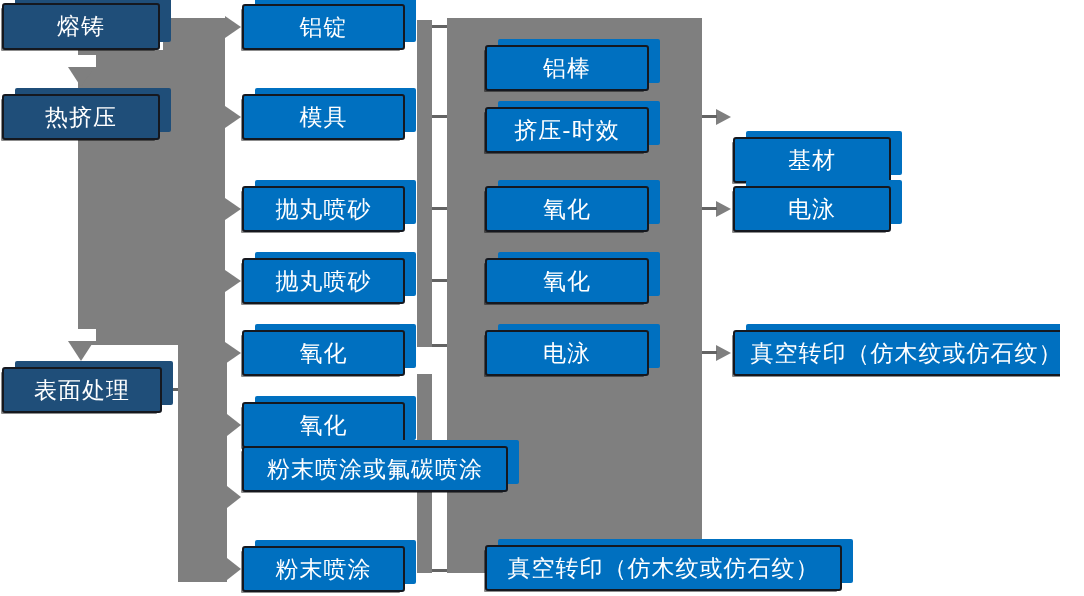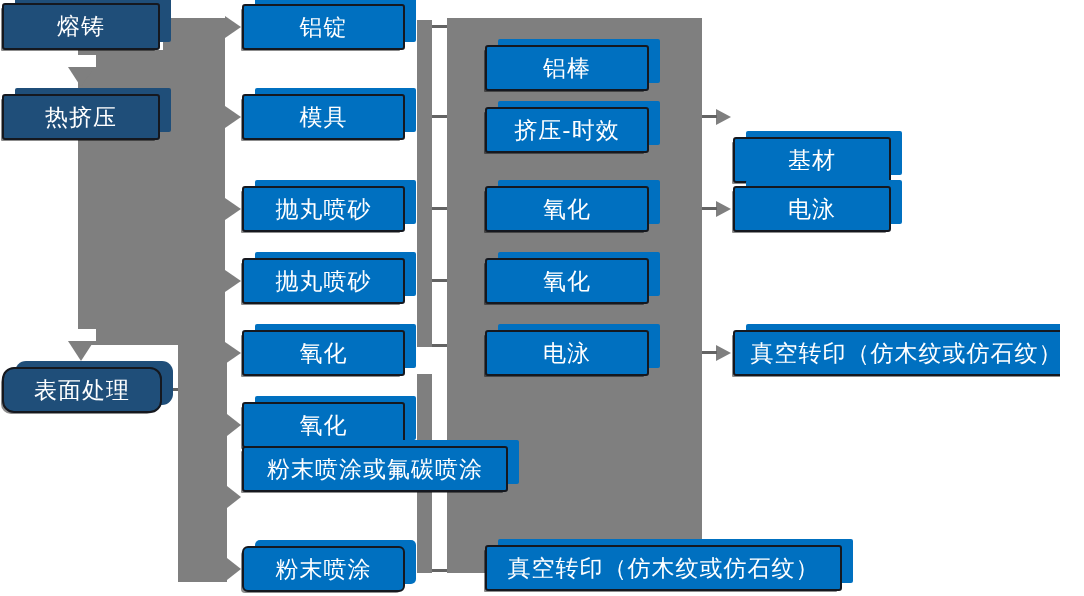--- a/index.html
+++ b/index.html
@@ -72,29 +72,29 @@
       <rect x="432" y="569" width="15" height="3"></rect>
       <rect x="702" y="115" width="15" height="3"></rect>
       <rect x="702" y="207" width="15" height="3"></rect>
       <rect x="702" y="351" width="15" height="3"></rect>
     </g>
   </svg>
 
   <div id="nodes">
       <div class="node dark" style="left: 2px; top: 3px; width: 158px; height: 47px;">熔铸</div>
       <div class="node dark" style="left: 2px; top: 94px; width: 158px; height: 46px;">热挤压</div>
-      <div class="node dark" style="left: 2px; top: 367px; width: 160px; height: 46px; border-radius: 12px;">表面处理</div>
+      <div class="node dark" style="left: 2px; top: 367px; width: 160px; height: 46px;">表面处理</div>
       <div class="node blue" style="left: 242px; top: 4px; width: 163px; height: 46px;">铝锭</div>
       <div class="node blue" style="left: 242px; top: 94px; width: 163px; height: 46px; text-align: center;">模具</div>
       <div class="node blue" style="left: 242px; top: 186px; width: 163px; height: 46px;">抛丸喷砂</div>
       <div class="node blue" style="left: 242px; top: 258px; width: 163px; height: 46px;">抛丸喷砂</div>
       <div class="node blue" style="left: 242px; top: 330px; width: 163px; height: 46px;">氧化</div>
       <div class="node blue" style="left: 242px; top: 402px; width: 163px; height: 46px;">氧化</div>
       <div class="node blue" style="left: 242px; top: 446px; width: 266px; height: 46px;">粉末喷涂或氟碳喷涂</div>
-      <div class="node blue" style="left: 242px; top: 546px; width: 163px; height: 46px; border-radius: 6px;">粉末喷涂</div>
+      <div class="node blue" style="left: 242px; top: 546px; width: 163px; height: 46px;">粉末喷涂</div>
       <div class="node blue" style="left: 485px; top: 4px; width: 164px; height: 46px; margin-top: 41px;">铝棒</div>
       <div class="node blue" style="left: 485px; top: 107px; width: 164px; height: 46px;">挤压-时效</div>
       <div class="node blue" style="left: 485px; top: 186px; width: 164px; height: 46px;">氧化</div>
       <div class="node blue" style="left: 485px; top: 258px; width: 164px; height: 46px;">氧化</div>
       <div class="node blue" style="left: 485px; top: 330px; width: 164px; height: 46px;">电泳</div>
       <div class="node blue" style="left: 733px; top: 94px; width: 158px; height: 46px; margin-top: 43px;">基材</div>
       <div class="node blue" style="left: 733px; top: 186px; width: 158px; height: 46px;">电泳</div>
       <div class="node blue" style="left: 733px; top: 330px; width: 347px; height: 46px;">真空转印（仿木纹或仿石纹）</div>
       <div class="node blue" style="left: 485px; top: 545px; width: 357px; height: 46px;">真空转印（仿木纹或仿石纹）</div>
     </div>

